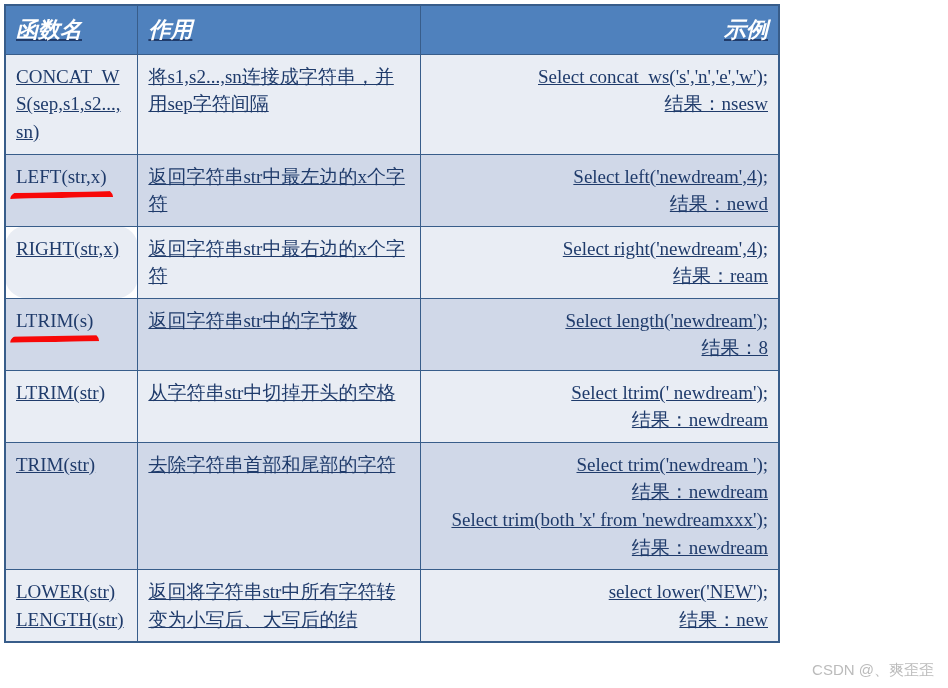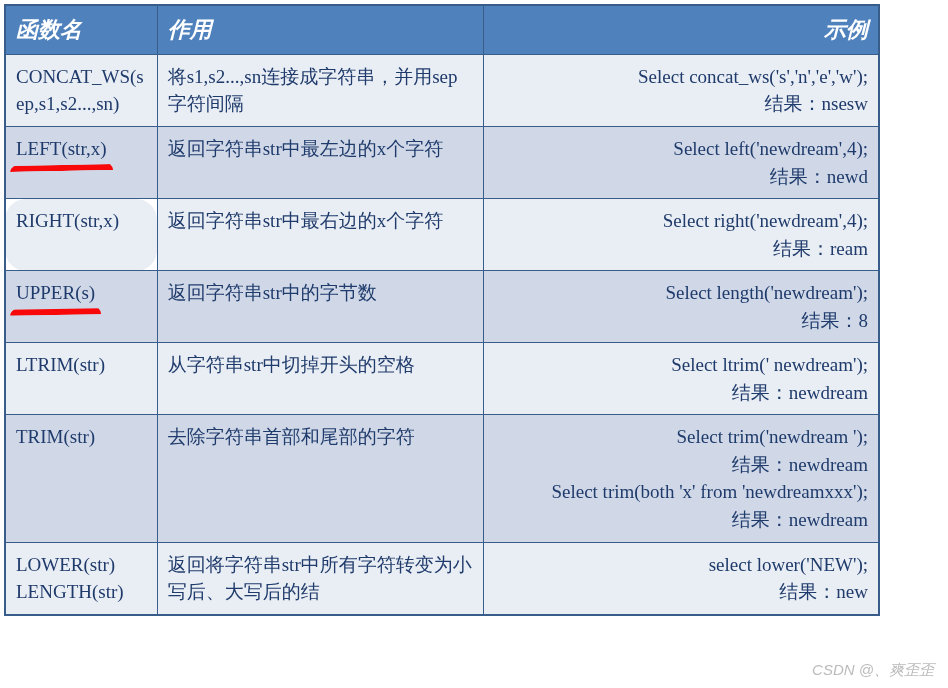--- a/index.html
+++ b/index.html
@@ -9,22 +9,23 @@
     }
     body {
       font-family: "Microsoft YaHei", "SimSun", serif;
       background: #fff;
       padding: 4px;
       font-size: 19px;
       color: #1f3b6b;
     }
     table {
       border-collapse: collapse;
-      width: 876px;
+      width: 776px;
       border: 2px solid #385d8a;
+      text-decoration: underline;
     }
     th, td {
       border: 1px solid #385d8a;
       padding: 8px 10px;
       vertical-align: top;
       text-align: left;
       line-height: 1.45;
     }
     th {
       background: #4f81bd;
@@ -67,21 +68,20 @@
       transform: rotate(-1deg);
     }
     .watermark {
       position: fixed;
       bottom: 8px;
       right: 14px;
       color: rgba(150,150,150,0.65);
       font-size: 15px;
       font-family: sans-serif;
       pointer-events: none;
-      font-style: italic;
     }
   </style>
 </head>
 <body>
 
 <table>
   <thead>
     <tr>
       <th>函数名</th>
       <th>作用</th>
@@ -98,21 +98,21 @@
         <td style="word-break: break-all;"><span class="underline-red">LEFT(str,x)</span></td>
         <td>返回字符串str中最左边的x个字符</td>
         <td>Select left('newdream',4);<br>结果：newd</td>
       </tr>
       <tr>
         <td style="word-break: break-all; border-radius: 21px;"><span>RIGHT(str,x)</span></td>
         <td>返回字符串str中最右边的x个字符</td>
         <td>Select  right('newdream',4);<br>结果：ream</td>
       </tr>
       <tr>
-        <td style="word-break: break-all;"><span class="underline-red">UPPER(s)</span></td>
+        <td style="word-break: break-all;"><span class="underline-red">LTRIM(s)</span></td>
         <td>返回字符串str中的字节数</td>
         <td>Select length('newdream');<br>结果：8</td>
       </tr>
       <tr>
         <td style="word-break: break-all;"><span>LTRIM(str)</span></td>
         <td>从字符串str中切掉开头的空格</td>
         <td>Select ltrim('   newdream');<br>结果：newdream</td>
       </tr>
       <tr>
         <td style="word-break: break-all;"><span>TRIM(str)</span></td>

